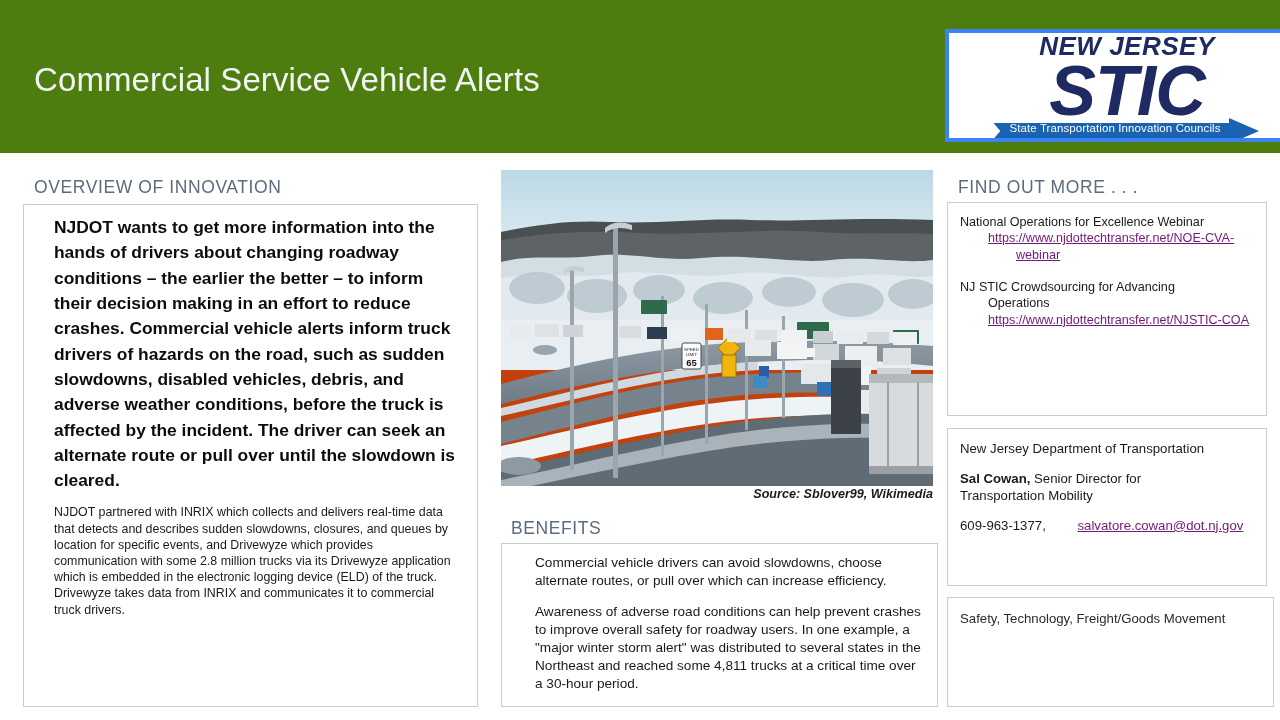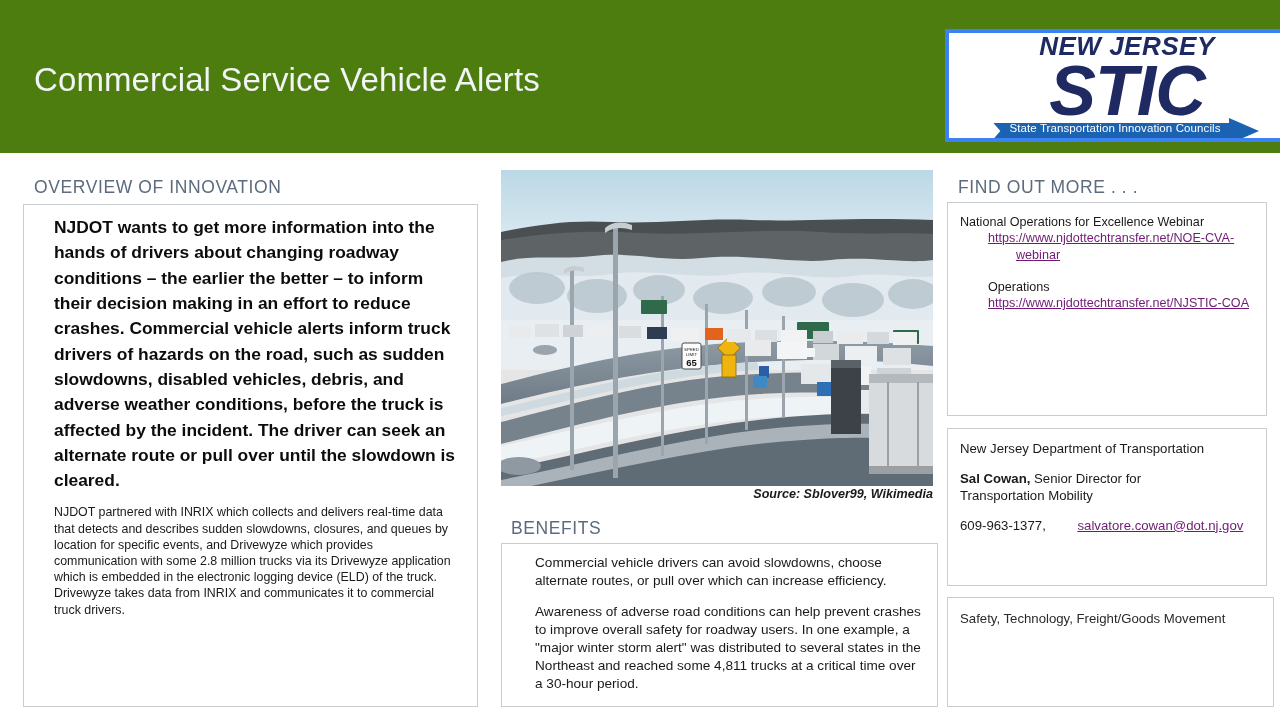--- a/index.html
+++ b/index.html
@@ -83,21 +83,21 @@
   }
   .ov-body {
     padding: 0 18px; margin-top: 11px;
     font-size: 12.4px; color: #1A1A1A; line-height: 1.305;
   }
   .ov-body.second { margin-top: 13px; }
 
   
   .photo {
     position: absolute; left: 501px; top: 170px; width: 432px; height: 316px;
-    overflow: hidden; background: #e5e5e5;
+    overflow: hidden; background: #c2410c;
   }
   .photo svg { display: block; width: 432px; height: 316px; }
   .photo-caption {
     position: absolute; left: 501px; top: 487px; width: 432px;
     text-align: right; font-size: 12.6px; font-style: italic;
     color: #1A1A1A; font-weight: 600;
   }
   #benefits-head { left: 511px; top: 518px; }
   #benefits-panel { left: 501px; top: 543px; width: 437px; height: 164px; padding-left: 20px; }
   .bn-body {
@@ -279,20 +279,21 @@
   </div>
 
   <div class="sec-head" id="findout-head">FIND OUT MORE . . .</div>
   <div class="panel" id="links-panel">
     <div class="lk-block first">
       <div>National Operations for Excellence Webinar</div>
       <div><span class="lk-a">https://www.njdottechtransfer.net/NOE-CVA-</span></div>
       <div class="lk-indent"><span class="lk-a">webinar</span></div>
     </div>
     <div class="lk-block second">
+      <div>NJ STIC Crowdsourcing for Advancing</div>
       <div class="lk-indent">Operations</div>
       <div><span class="lk-a">https://www.njdottechtransfer.net/NJSTIC-COA</span></div>
     </div>
   </div>
 
   <div class="panel" id="contact-panel">
     <div class="ct-line first">New Jersey Department of Transportation</div>
     <div class="ct-line gap">
       <span class="ct-bold">Sal Cowan,</span><span> Senior Director for</span>
     </div>

